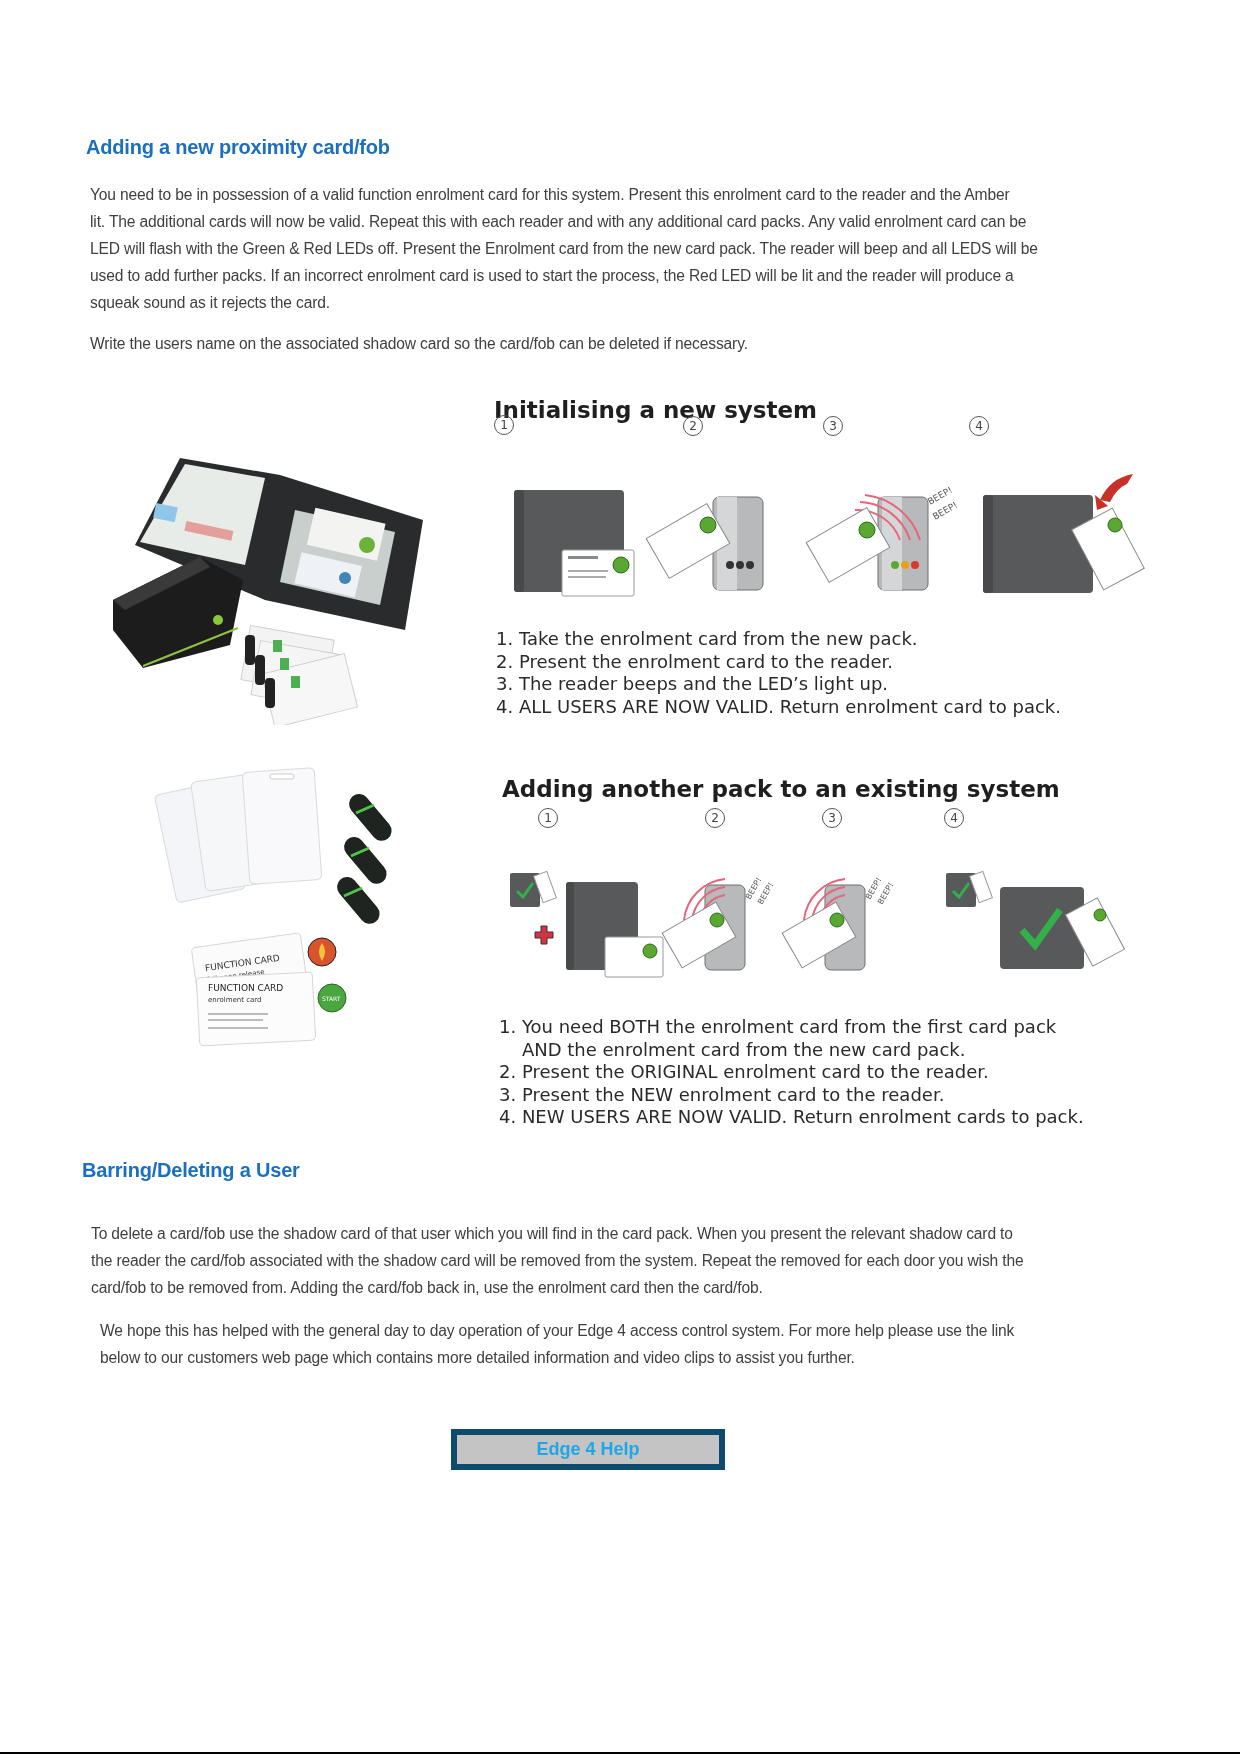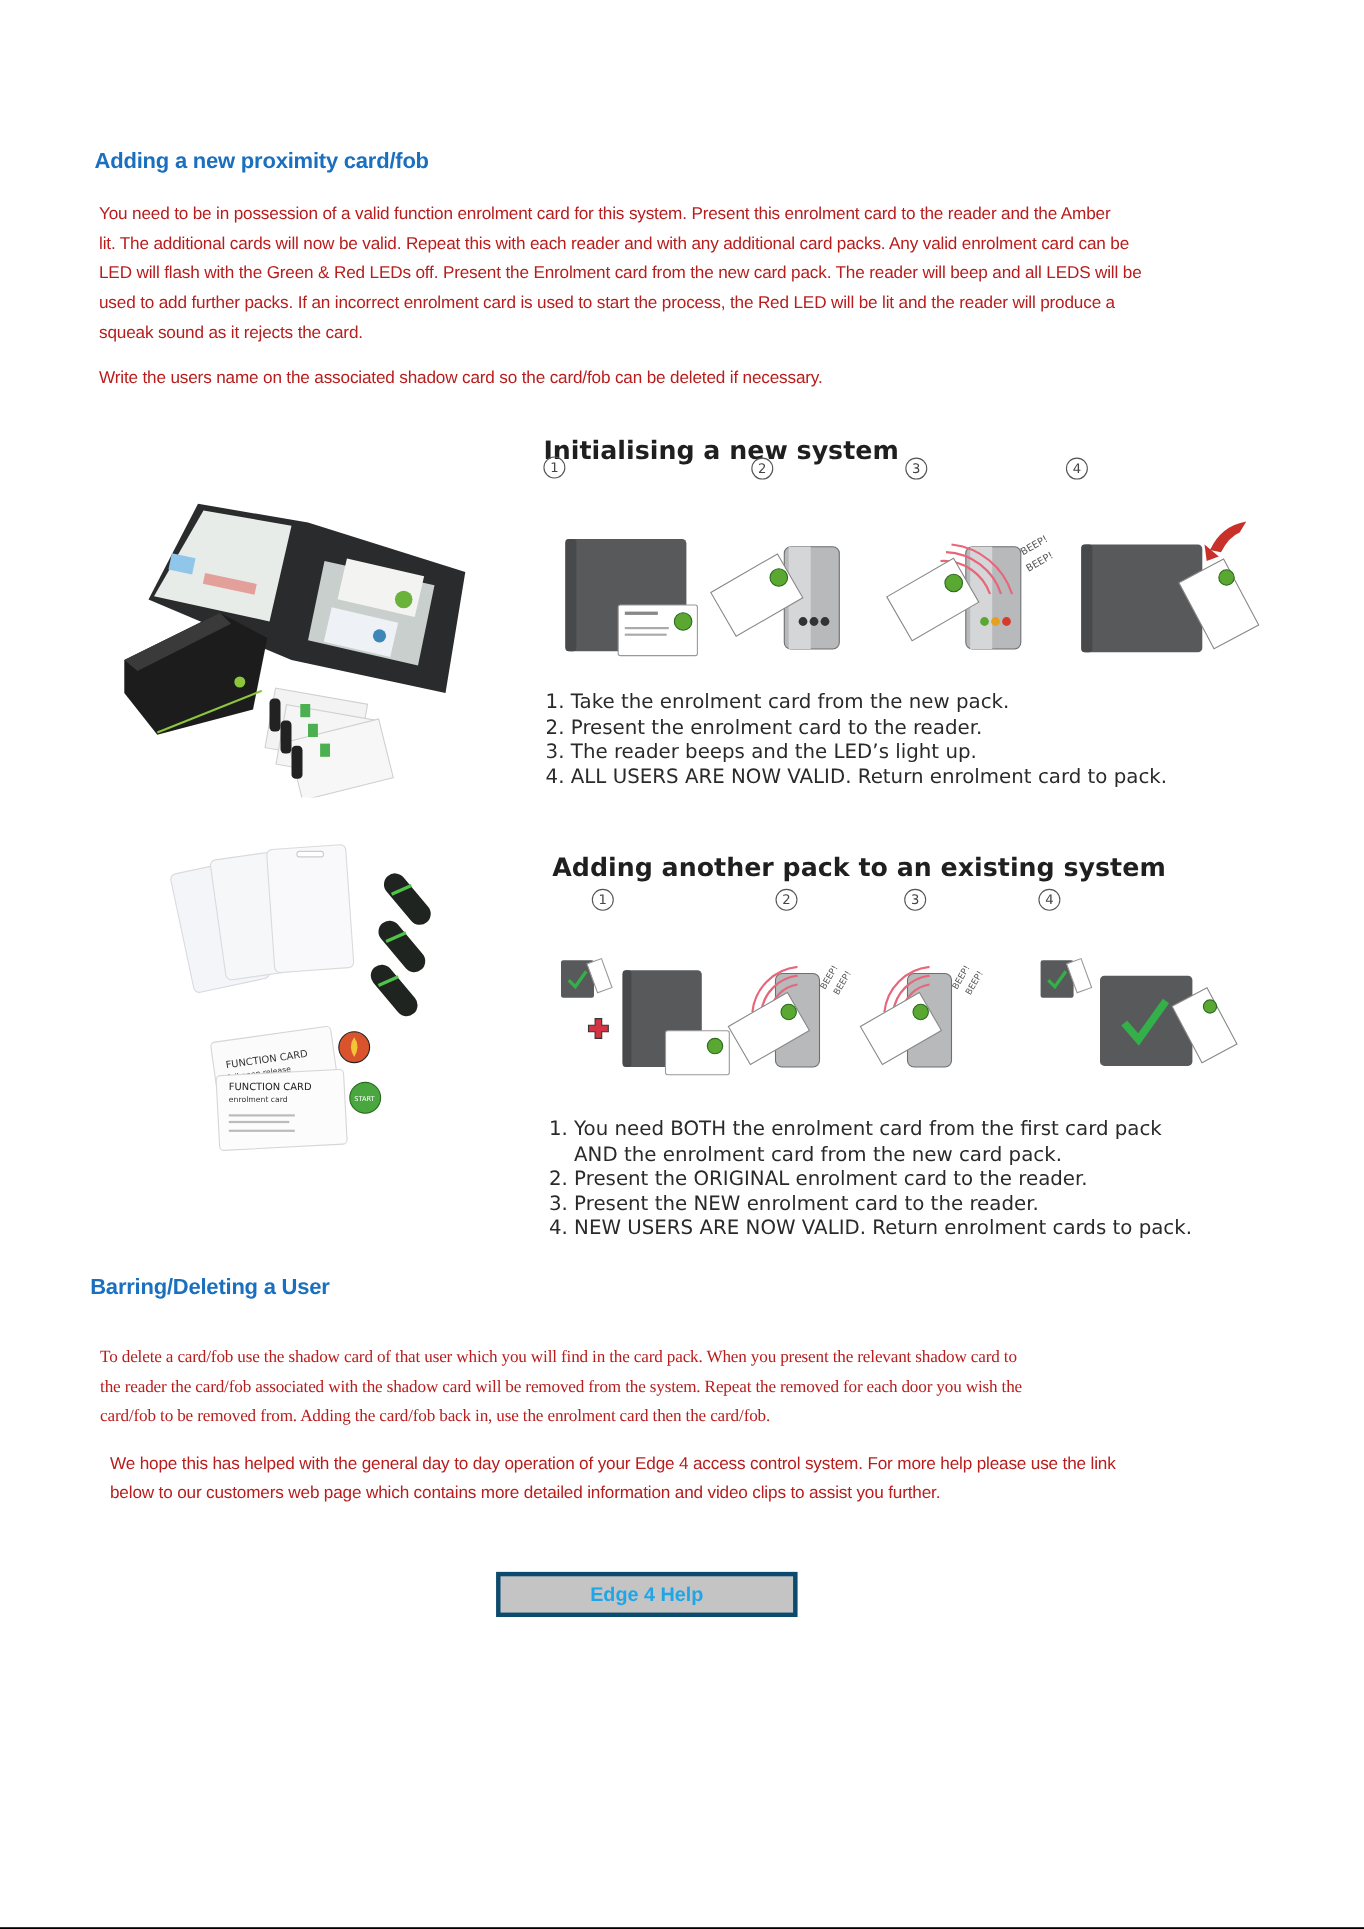--- a/index.html
+++ b/index.html
@@ -2,29 +2,29 @@
 <html><head>
 <meta charset="utf-8">
 <style>
   html, body { margin: 0; padding: 0; background: #ffffff; }
   body { width: 1240px; height: 1754px; position: relative; overflow: hidden;
          font-family: "Liberation Sans", sans-serif; color: #111; }
   .abs { position: absolute; margin-top: 40px; }
   .h2 { font-family: "Liberation Sans", sans-serif; font-weight: bold; font-size: 20px;
         color: #1a6fbf; letter-spacing: -0.2px; }
   .para { font-family: "Liberation Sans", sans-serif; font-size: 15.6px; line-height: 27px;
-          color: #b91c1c; letter-spacing: -0.15px; }
+          color: #404040; letter-spacing: -0.15px; }
   .line { display: block; white-space: nowrap; }
   .diag-title { font-family: "DejaVu Sans", sans-serif; font-weight: bold; font-size: 23px; color: #1f1f1f; }
   .steps { font-family: "DejaVu Sans", sans-serif; font-size: 18px; line-height: 22.5px; color: #2a2a2a; }
   .steps .ln { display: block; white-space: nowrap; }
   .num-circle { position: absolute; width: 18px; height: 18px; border: 1.5px solid #555; border-radius: 50%;
                 font-family: "DejaVu Sans", sans-serif; font-size: 12px; line-height: 18px; text-align: center; color: #444; }
   .help-btn { position: absolute; left: 451px; top: 1429px; width: 274px; height: 41px;
-              background: #c4c4c4; border: 4px solid #0c4a6e; box-sizing: border-box;
+              background: #c4c4c4; border: 6px solid #0c4a6e; box-sizing: border-box;
               display: flex; align-items: center; justify-content: center;
               font-family: "Liberation Sans", sans-serif; font-weight: bold; font-size: 18px; color: #1ea7e8;
               cursor: pointer; }
   .bottom-rule { position: absolute; left: 0; top: 1752px; width: 1240px; height: 2px; background: #000; }
   svg { display: block; }
 </style>
 </head>
 <body>
 
 <div class="abs h2" style="left:86px; top:96px;">Adding a new proximity card/fob</div>
@@ -206,21 +206,21 @@
 <div class="abs steps" style="left:499px; top:976px;">
   <span class="ln" style="white-space:pre;">1. You need BOTH the enrolment card from the first card pack</span>
   <span class="ln" style="white-space:pre;">    AND the enrolment card from the new card pack.</span>
   <span class="ln">2. Present the ORIGINAL enrolment card to the reader.</span>
   <span class="ln">3. Present the NEW enrolment card to the reader.</span>
   <span class="ln">4. NEW USERS ARE NOW VALID. Return enrolment cards to pack.</span>
 </div>
 
 <div class="abs h2" style="left:82px; top:1119px;">Barring/Deleting a User</div>
 
-<div class="abs para" style="left:91px; top:1180px; width:1080px;font-family:Liberation Serif, serif;">
+<div class="abs para" style="left:91px; top:1180px; width:1080px;">
   <span class="line">To delete a card/fob use the shadow card of that user which you will find in the card pack. When you present the relevant shadow card to</span>
   <span class="line">the reader the card/fob associated with the shadow card will be removed from the system. Repeat the removed for each door you wish the</span>
   <span class="line">card/fob to be removed from. Adding the card/fob back in, use the enrolment card then the card/fob.</span>
 </div>
 
 <div class="abs para" style="left:100px; top:1277px; width:1070px;">
   <span class="line">We hope this has helped with the general day to day operation of your Edge 4 access control system. For more help please use the link</span>
   <span class="line">below to our customers web page which contains more detailed information and video clips to assist you further.</span>
 </div>
 

